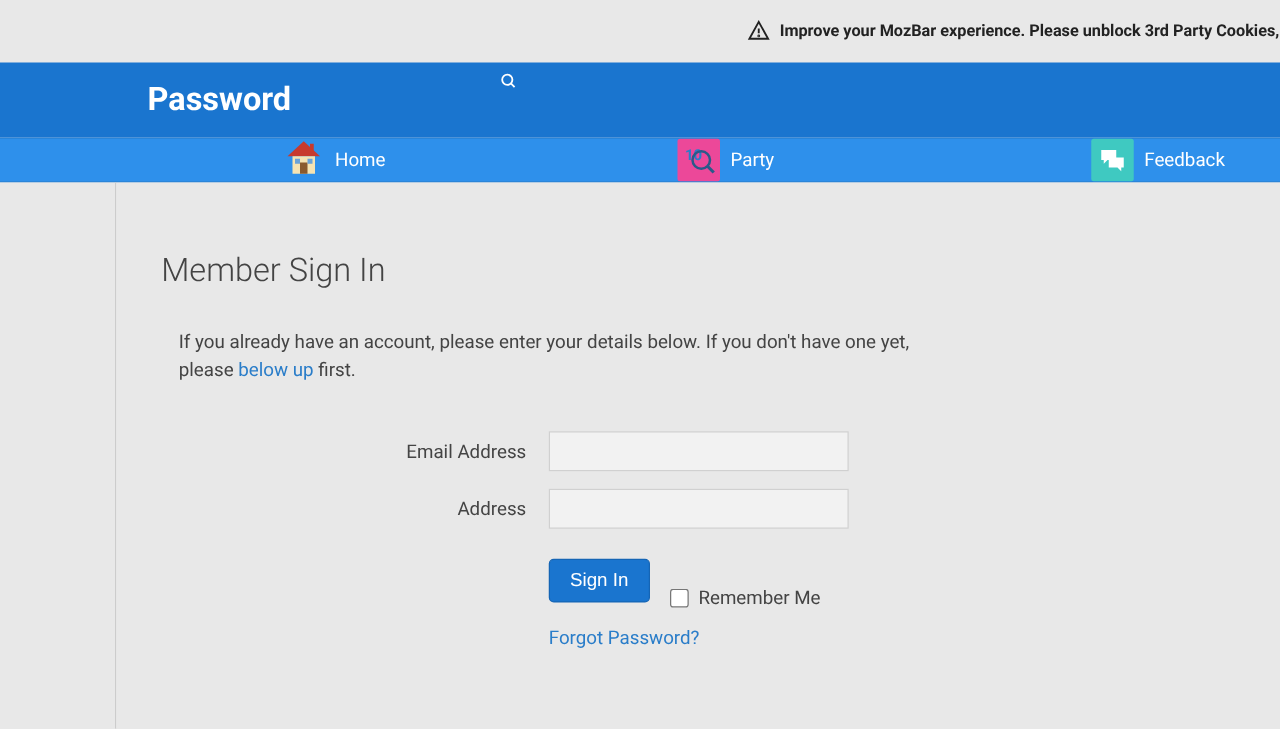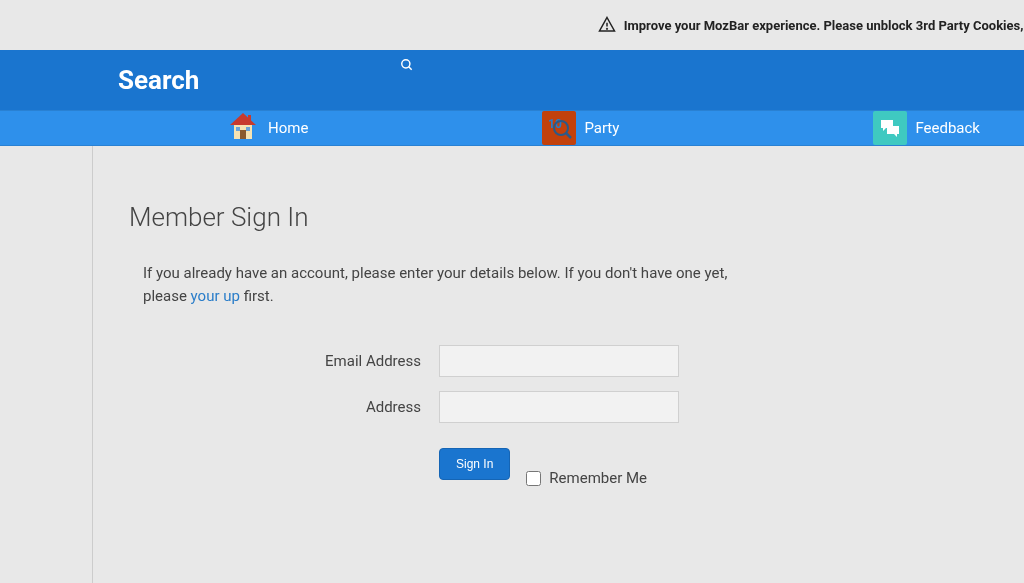--- a/index.html
+++ b/index.html
@@ -88,21 +88,21 @@
       font-size: 15px;
       cursor: pointer;
       padding: 0 12px;
     }
     .nav-item-home { margin-left: 214px; }
     .nav-item-jobs { margin-left: 210px; }
     .nav-item-feedback { margin-left: 230px; }
     .nav-icon-box {
       width: 34px;
       height: 34px;
-      background: #c2410c;
+      background: #ec4899;
       display: flex;
       align-items: center;
       justify-content: center;
       border-radius: 2px;
     }
     .nav-icon-box.feedback { background: #3fc9c1; }
     .content-wrap {
       display: flex;
     }
     .left-divider {
@@ -160,21 +160,21 @@
       margin-left: 310px;
       margin-top: 18px;
       gap: 16px;
     }
     .btn-signin {
       background: #1a75cf;
       color: #fff;
       border: 1px solid #1565b5;
       border-radius: 4px;
       padding: 8px 16px;
-      font-size: 12px;
+      font-size: 15px;
       cursor: pointer;
     }
     .remember-wrap {
       display: flex;
       align-items: center;
       gap: 8px;
       font-size: 15px;
       color: #444;
       margin-top: 28px;
     }
@@ -200,21 +200,21 @@
     <svg class="warning-icon" viewBox="0 0 24 24" fill="none" stroke="#222" stroke-width="2">
       <path d="M12 2 L22 20 L2 20 Z"></path>
       <line x1="12" y1="9" x2="12" y2="14"></line>
       <circle cx="12" cy="17" r="0.5" fill="#222"></circle>
     </svg>
     <span>Improve your MozBar experience. Please unblock 3rd Party Cookies, o</span>
   </div>
 </div>
 
 <div class="header-top">
-  <div class="logo">Search</div>
+  <div class="logo">Password</div>
   <svg class="search-icon-right" viewBox="0 0 24 24" fill="none" stroke="#fff" stroke-width="2.5">
     <circle cx="10" cy="10" r="7"></circle>
     <line x1="20" y1="20" x2="15" y2="15"></line>
   </svg>
 </div>
 
 <div class="nav-bar">
   <div class="nav-item nav-item-home">
     <span>
       <svg width="34" height="32" viewBox="0 0 34 32">
@@ -247,31 +247,34 @@
     </span>
     <span>Feedback</span>
   </div>
 </div>
 
 <div class="content-wrap">
   <div class="left-divider"></div>
   <div class="main-content">
     <h1 class="page-title">Member Sign In</h1>
     <p class="intro-text">
-      <span>If you already have an account, please enter your details below. If you don't have one yet, please </span><a href="#">your up</a><span> first.</span>
+      <span>If you already have an account, please enter your details below. If you don't have one yet, please </span><a href="#">below up</a><span> first.</span>
     </p>
     <div class="form-row">
       <label class="form-label">Email Address</label>
       <input class="form-input" type="text" style="">
     </div>
     <div class="form-row">
       <label class="form-label">Address</label>
       <input class="form-input" type="password" style="">
     </div>
     <div class="form-actions">
       <button class="btn-signin">Sign In</button>
       <label class="remember-wrap">
         <input type="checkbox" class="remember-checkbox" style="">
         <span>Remember Me</span>
       </label>
     </div>
+    <div class="forgot-link">
+      <a href="#">Forgot Password?</a>
+    </div>
   </div>
 </div>
 
 </body></html>

